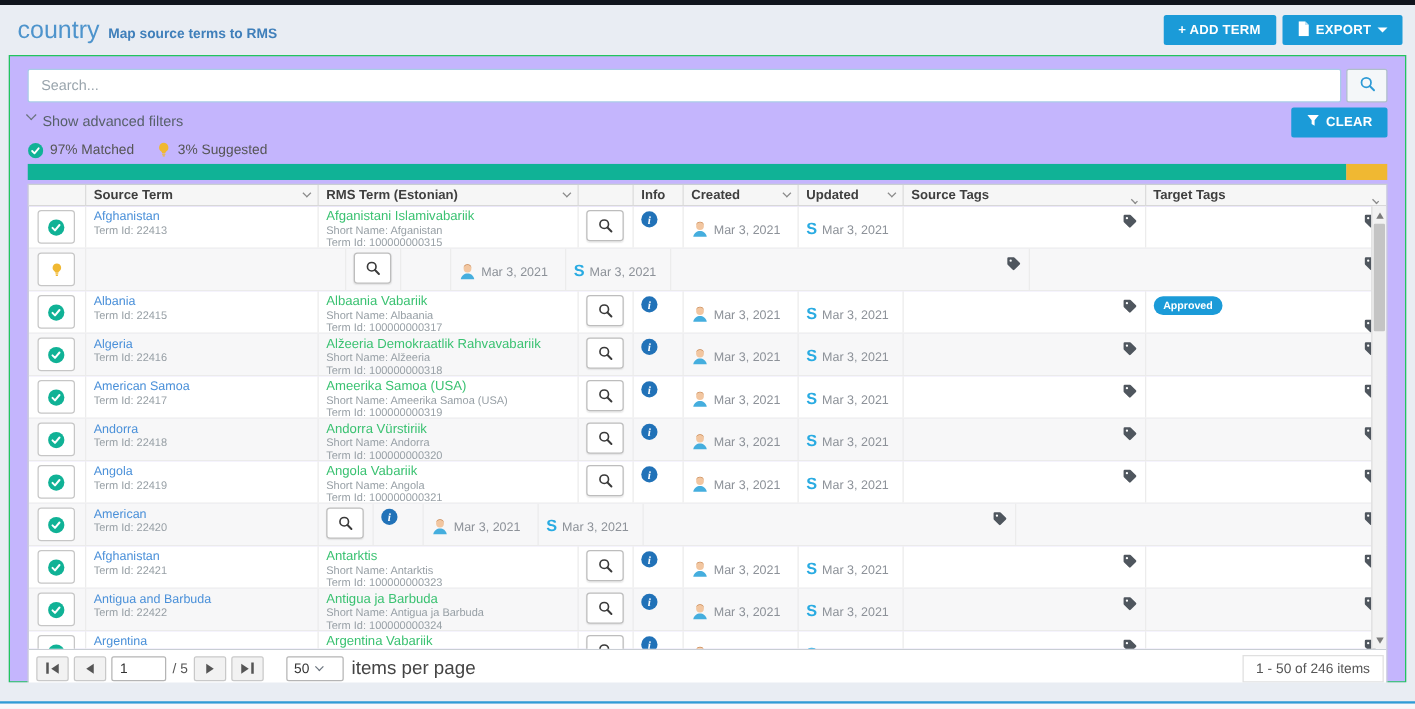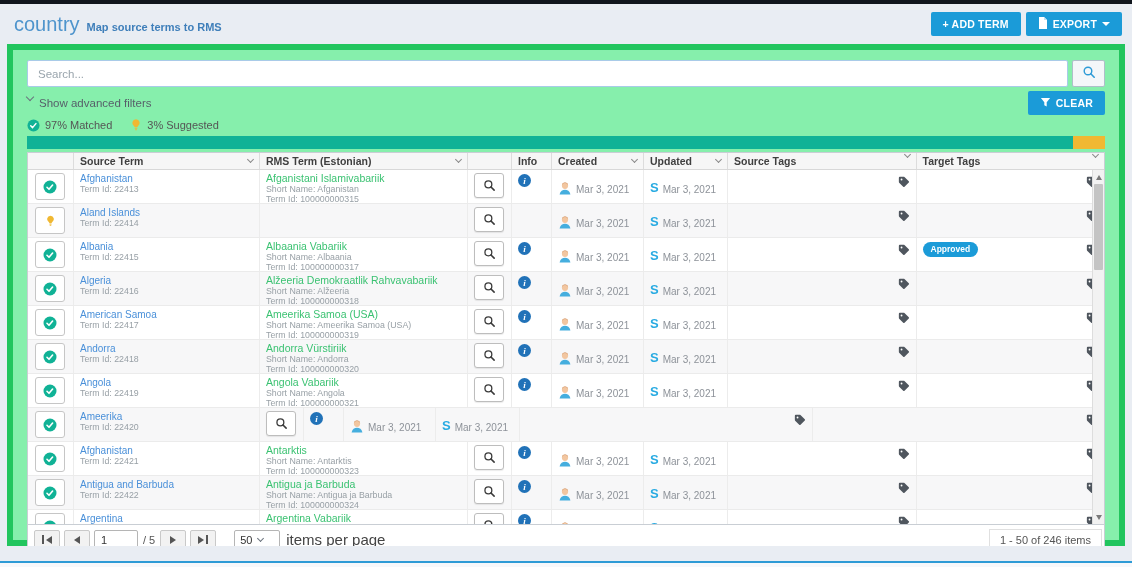--- a/index.html
+++ b/index.html
@@ -13,21 +13,21 @@
   .header-bar { height:40px; display:flex; align-items:center; padding:0 10px 0 14px; }
   .page-title { font-size:20px; color:#4e94cc; }
   .page-subtitle { font-size:11px; color:#3f7fba; margin-left:7px; margin-top:6px; font-weight:bold; }
   .hdr-actions { margin-left:auto; display:flex; gap:5px; }
   .blue-btn { background:#1b9bd8; color:#fff; border:none; font-size:10.5px; font-weight:bold;
     padding:0 12px; height:24px; border-radius:2px; display:flex; align-items:center; gap:5px;
     font-family:inherit; cursor:pointer; letter-spacing:.2px; }
   .caret-down { width:0; height:0; border-left:4px solid transparent; border-right:4px solid transparent;
     border-top:4px solid #fff; display:inline-block; }
 
-  .panel { margin:0 7px; height:502px; background:#86efac; border:6px solid #22c55e;
+  .panel { margin:0 7px; height:502px; background:#c4b5fd; border:1px solid #22c55e;
     padding:8px 14px 6px; position:relative; }
 
   .search-row { display:flex; margin-top:2px; }
   .search-input { flex:1; height:27px; border:1px solid #a9cbe8; border-radius:2px;
     padding:0 10px; font-size:11.5px; color:#333; font-family:inherit; outline:none; }
   .search-input::placeholder { color:#9aa5ad; }
   .search-btn { width:33px; height:27px; margin-left:4px; background:#f4f7f9; border:1px solid #aebfc9;
     border-radius:2px; display:flex; align-items:center; justify-content:center; cursor:pointer; }
 
   .filters-row { display:flex; align-items:center; margin-top:4px; height:24px; }
@@ -65,21 +65,21 @@
   .sub { font-size:8.8px; line-height:10px; color:#98a0a6; white-space:nowrap; }
   .rms-name { font-size:10.5px; line-height:11px; color:#3bc272; white-space:nowrap; }
   .mag-btn { width:30px; height:25px; background:#fff; border:1px solid #bdbdbd; border-radius:3px;
     display:flex; align-items:center; justify-content:center; cursor:pointer; box-shadow:0 1px 1px rgba(0,0,0,.08); }
   .info-dot { width:13px; height:13px; border-radius:50%; background:#2172b8; color:#fff; font-size:9px;
     font-weight:bold; font-family:"Liberation Serif","DejaVu Serif",serif; font-style:italic;
     display:flex; align-items:center; justify-content:center; cursor:pointer; margin-top:1px; }
   .c-created, .c-updated { display:flex; align-items:center; gap:4px; }
   .date { font-size:10px; color:#8d9299; margin-top:2px; white-space:nowrap; }
   .s-logo { font-size:13px; line-height:14px; font-weight:bold; color:#29abe2; }
-  .c-stags, .c-ttags { display:flex; align-items:flex-start; }
+  .c-stags, .c-ttags { display:flex; align-items:flex-start;flex-direction:column; }
   .tag-ic { margin-left:auto; cursor:pointer; line-height:0; margin-top:2px; }
   .badge { background:#1b9bd8; color:#fff; font-size:8.5px; font-weight:bold; padding:2px 8px 3px;
     border-radius:8px; white-space:nowrap; margin-top:1px; }
 
   .vscroll { position:absolute; top:0; right:0; bottom:0; width:12px; background:#f2f2f2;
     border-left:1px solid #ddd; cursor:pointer; }
   .vs-arrow { position:absolute; left:0; width:12px; height:12px; display:flex; align-items:center; justify-content:center; }
   .vs-up { top:1px; } .vs-down { bottom:1px; }
   .tri-up { width:0;height:0;border-left:3.5px solid transparent;border-right:3.5px solid transparent;border-bottom:5px solid #7a7a7a; }
   .tri-dn { width:0;height:0;border-left:3.5px solid transparent;border-right:3.5px solid transparent;border-top:5px solid #7a7a7a; }
@@ -289,24 +289,20 @@
 
         <span class="ic-suggested" style="line-height:0;">
           <svg width="11" height="14" viewBox="0 0 14 15">
                     <path d="M7 .8a4.4 4.4 0 0 0-2.3 8.1c.4.3.8.9.8 1.3h3c0-.4.4-1 .8-1.3A4.4 4.4 0 0 0 7 .8z" fill="#f0b832"></path>
                     <rect x="5.4" y="10.8" width="3.2" height="1.2" rx=".6" fill="#f0b832"></rect>
                     <rect x="5.8" y="12.4" width="2.4" height="1.1" rx=".55" fill="#f0b832"></rect>
                   </svg>
         </span>
       </button>
     </div>
-    <div class="cell c-source">
-      <a class="term-link">Aland Islands</a>
-      <div class="sub">Term Id: 22414</div>
-    </div>
     <div class="cell c-rms">
       <div class="rms-name"></div>
       <div class="sub"></div>
       <div class="sub"></div>
     </div>
     <div class="cell c-mag">
       <button class="mag-btn">
         <span style="line-height:0;">
           <svg width="13" height="13" viewBox="0 0 14 14">
                     <circle cx="5.8" cy="5.8" r="3.7" stroke="#3a3a3a" stroke-width="1.4" fill="none"></circle>
@@ -698,21 +694,21 @@
         <span class="ic-matched" style="line-height:0;">
           <svg width="14" height="14" viewBox="0 0 14 14">
                     <circle cx="7" cy="7" r="6.5" fill="#10b296"></circle>
                     <path d="M4 7.3l2 2 3.6-4.3" stroke="#fff" stroke-width="1.6" fill="none" stroke-linecap="round" stroke-linejoin="round"></path>
                   </svg>
         </span>
 
       </button>
     </div>
     <div class="cell c-source">
-      <a class="term-link">Ameerika</a>
+      <a class="term-link">American</a>
       <div class="sub">Term Id: 22420</div>
     </div>
     <div class="cell c-mag">
       <button class="mag-btn">
         <span style="line-height:0;">
           <svg width="13" height="13" viewBox="0 0 14 14">
                     <circle cx="5.8" cy="5.8" r="3.7" stroke="#3a3a3a" stroke-width="1.4" fill="none"></circle>
                     <line x1="8.6" y1="8.6" x2="12" y2="12" stroke="#3a3a3a" stroke-width="1.7" stroke-linecap="round"></line>
                   </svg>
         </span>

